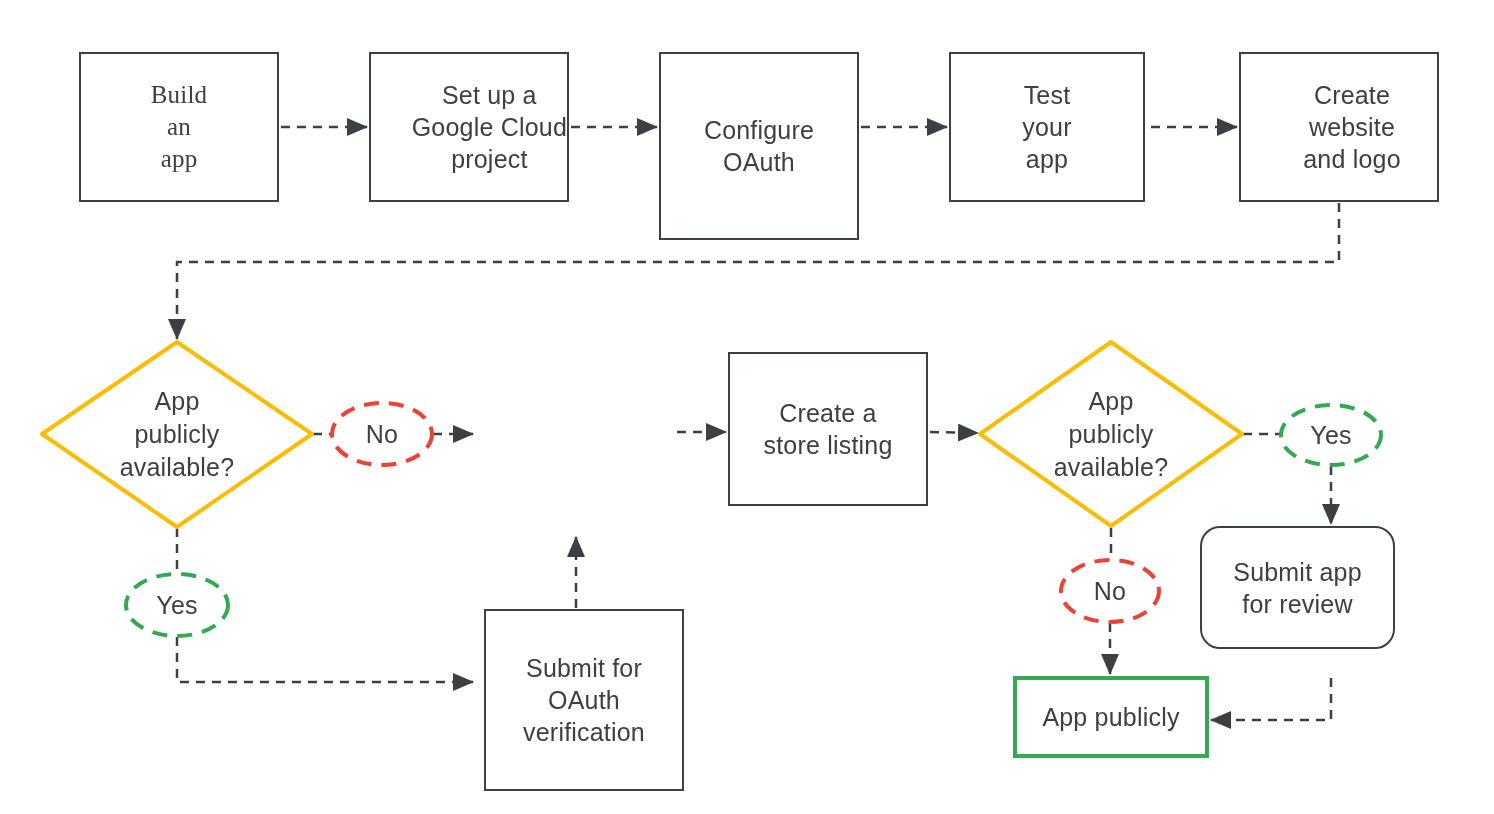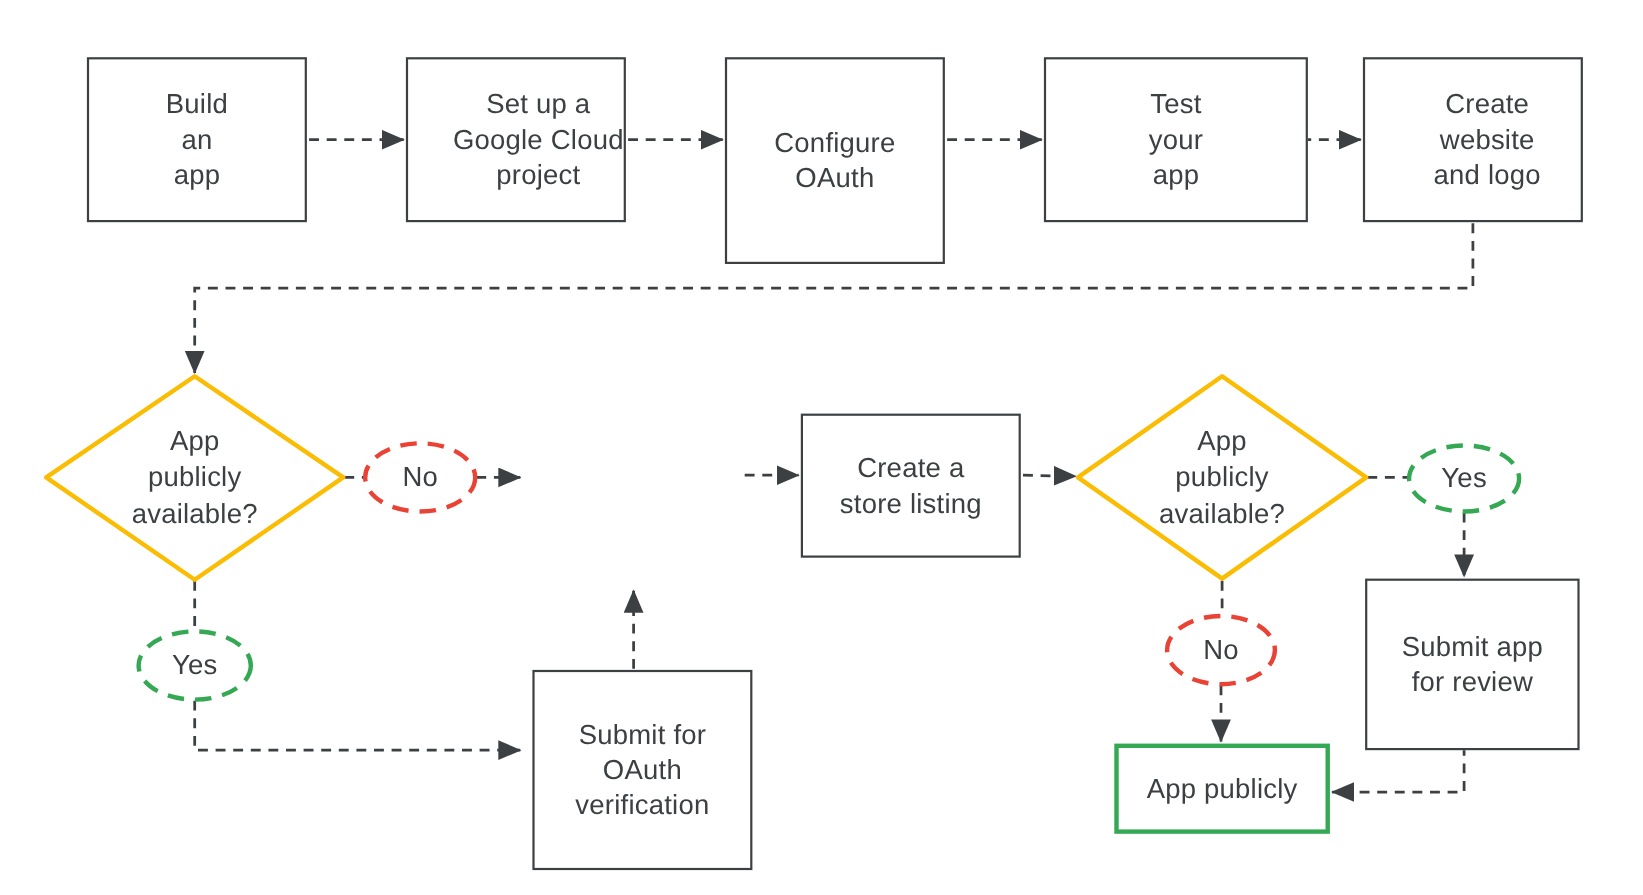--- a/index.html
+++ b/index.html
@@ -42,29 +42,29 @@
     align-items: center;
     justify-content: center;
     text-align: center;
     color: #3C4043;
     font-size: 25px;
     line-height: 33px;
     letter-spacing: 0.2px;
     pointer-events: none;
   }
   
-  #n-build   { left:  79px; top: 52px; width: 200px; height: 150px; }
+  #n-build   { left:  79px; top: 52px; width: 200px; height: 150px; font-family: Liberation Serif, serif; }
   #n-cloud   { left: 369px; top: 52px; width: 200px; height: 150px; justify-content: flex-end; }
   #n-oauth   { left: 659px; top: 52px; width: 200px; height: 188px; }
-  #n-test    { left: 949px; top: 52px; width: 240px; height: 150px; }
+  #n-test    { left: 949px; top: 52px; width: 196px; height: 150px; }
   #n-website { left:1239px; top: 52px; width: 200px; height: 150px; padding-left: 26px; }
   
   #n-sdk     { left: 475px; top: 324px; width: 200px; height: 211px; }
-  #n-store   { left: 728px; top: 376px; width: 200px; height: 131px; }
-  #n-review  { left:1241px; top: 526px; width: 195px; height: 156px; }
+  #n-store   { left: 728px; top: 352px; width: 200px; height: 154px; }
+  #n-review  { left:1200px; top: 526px; width: 195px; height: 123px; border-radius: 20px; }
   #n-publish { left:1013px; top: 676px; width: 196px; height: 82px;
                border: 4px solid #34A853; }
   #n-verify  { left: 484px; top: 609px; width: 200px; height: 182px; }
   
   #t-decision1 { left:  57px; top: 384px; width: 240px; height: 100px; }
   #t-decision2 { left: 991px; top: 384px; width: 240px; height: 100px; }
   #t-no1  { left: 332px; top: 414px; width: 100px; height: 40px; }
   #t-yes1 { left: 127px; top: 585px; width: 100px; height: 40px; }
   #t-yes2 { left:1281px; top: 415px; width: 100px; height: 40px; }
   #t-no2  { left:1060px; top: 571px; width: 100px; height: 40px; }

